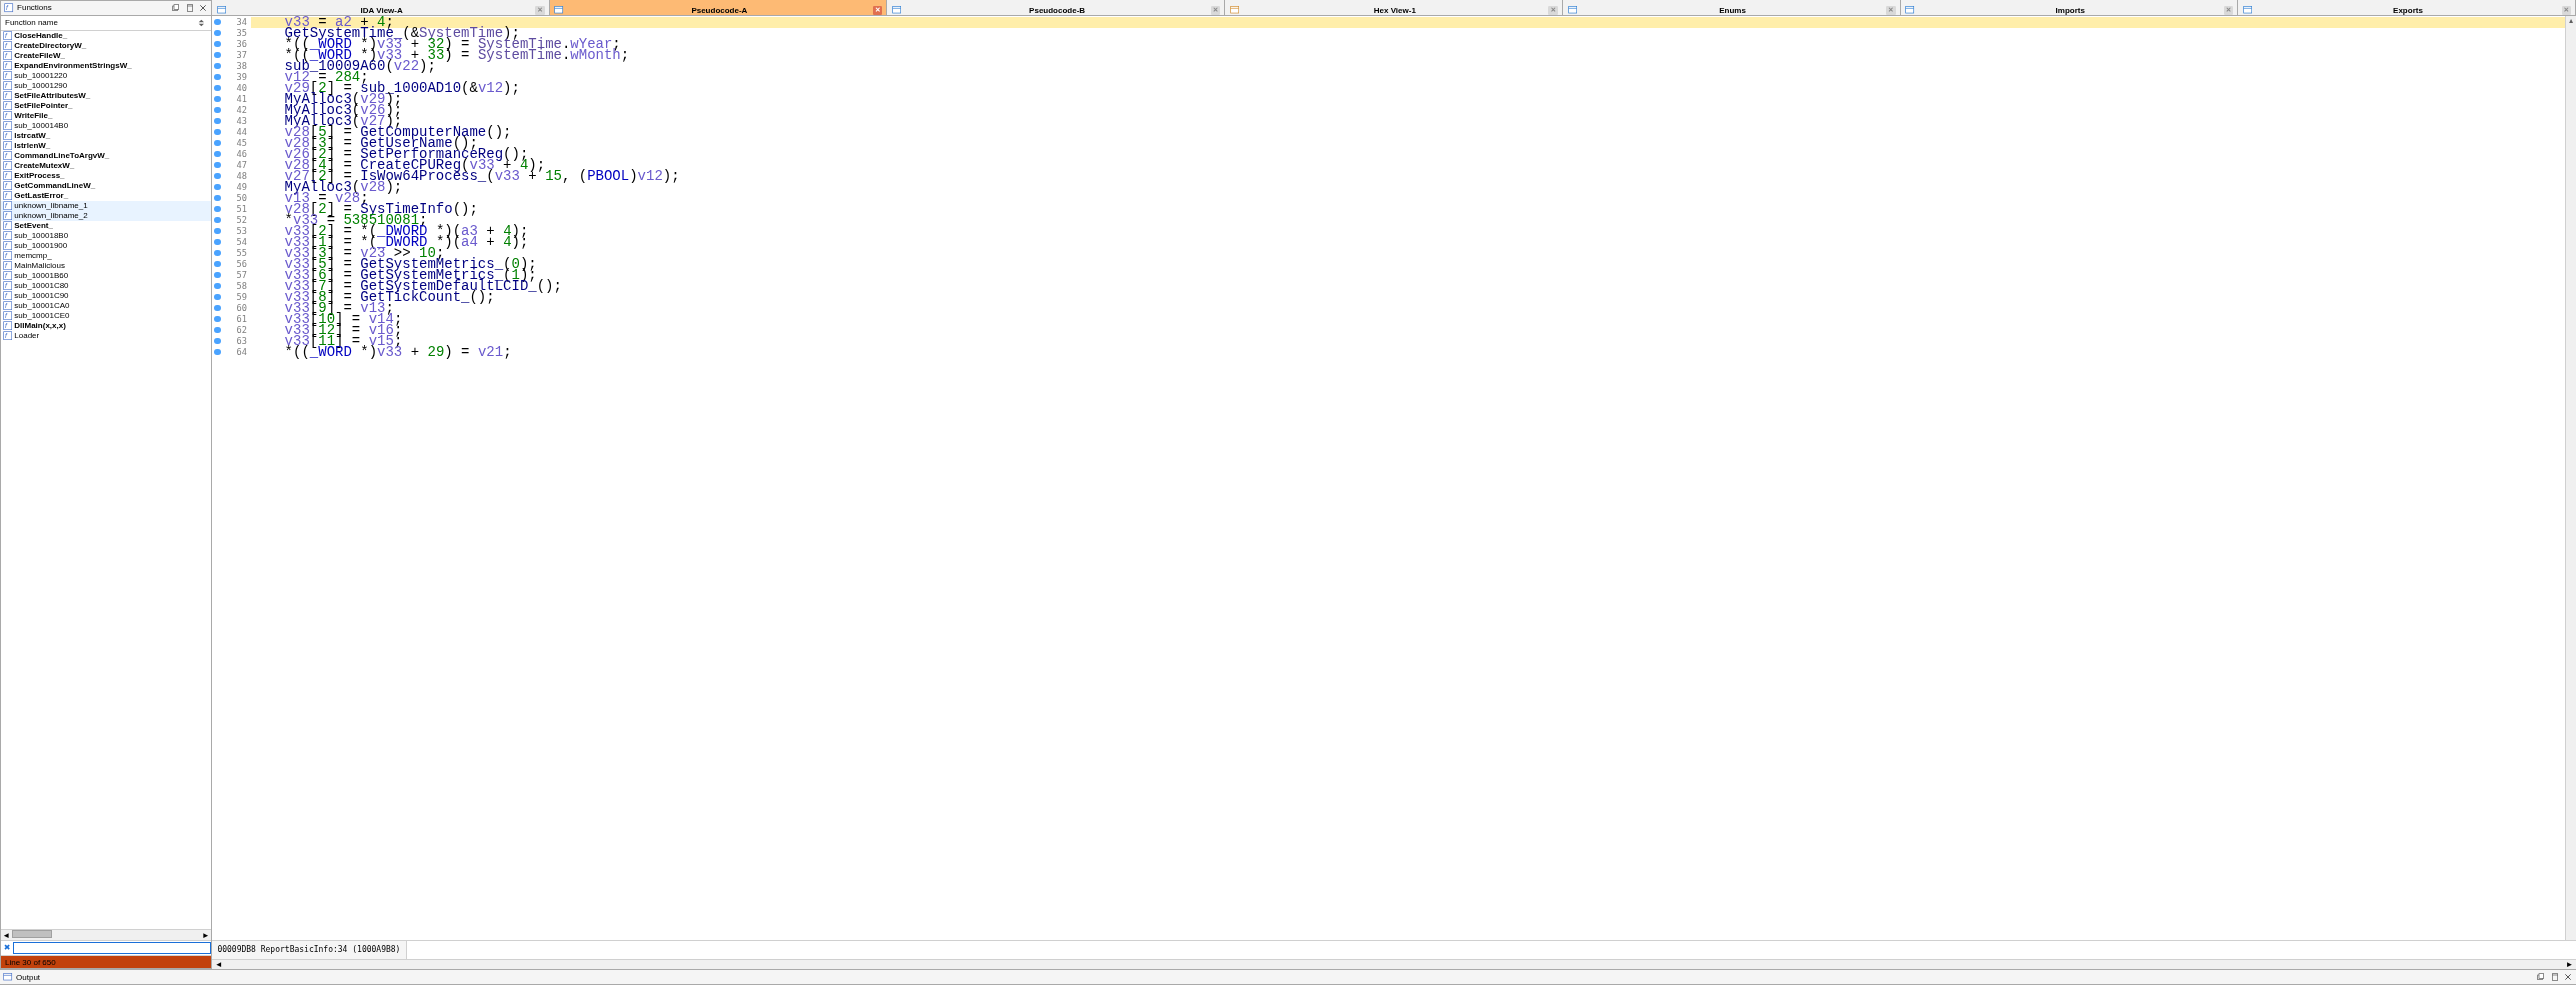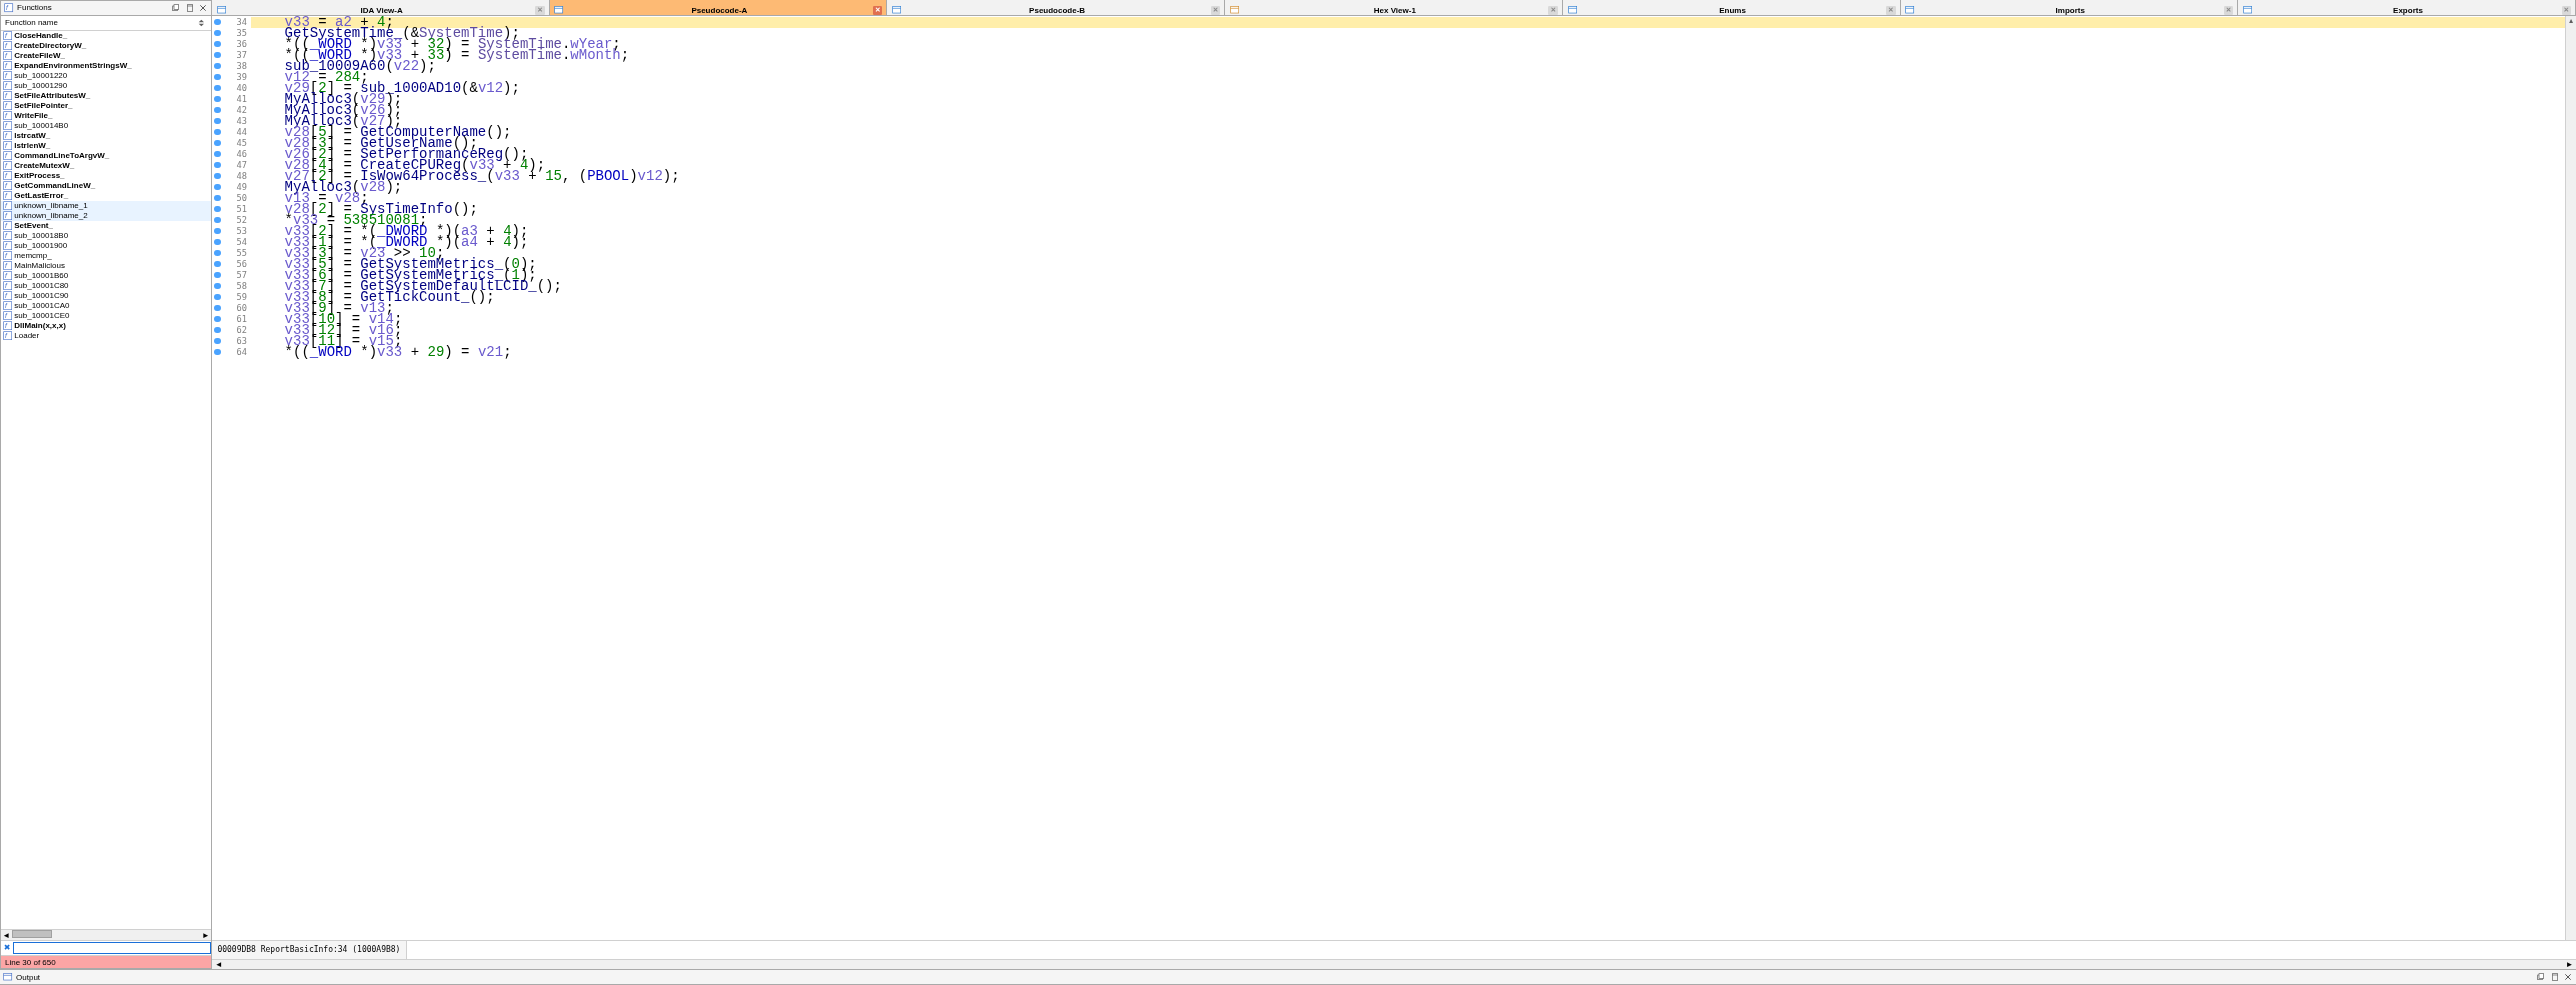--- a/index.html
+++ b/index.html
@@ -23,21 +23,21 @@
   .func-list::-webkit-scrollbar { width: 10.7px; background:#f0f0f0;}
   .func-list::-webkit-scrollbar-thumb { background:#c0c0c0; border:0.7px solid #a0a0a0;}
   .func-row { height: 10px; display: flex; align-items: center; padding: 0 1.3px; white-space: nowrap; cursor:default;}
   .func-row.sel { background: #e8f3ff; }
   .func-row .ficon { width: 10.7px; height:9.4px; margin-right:1.3px; display:inline-flex; align-items:center; justify-content:center;}
   .func-row .bold { font-weight: 600; }
   .hsb { height: 10.7px; background:#f0f0f0; border-top:0.7px solid #d0d0d0; display:flex; align-items:center; justify-content:space-between; padding:0 1.3px;}
   .search-row { height: 14.8px; display:flex; align-items:center; border-top:0.7px solid #d0d0d0;}
   .search-row .close-x { width:12px; text-align:center; color:#1a6fd8; cursor:pointer;}
   .search-row input { flex:1; height:12px; border:0.7px solid #1a6fd8; outline:none; padding:0 1.3px; font: inherit;}
-  .status-row { height:13.4px; padding:0 4px; display:flex; align-items:center; background:#fca5a5; border-top:0.7px solid #d0d0d0;}
+  .status-row { height:13.4px; padding:0 4px; display:flex; align-items:center; background:#c2410c; border-top:0.7px solid #d0d0d0;}
 
   
   .right-side { flex: 1 1 auto; display:flex; flex-direction:column; min-width:0; }
   .tabstrip { height: 16px; display:flex; border-bottom:0.7px solid #a9a9a9; background:#fff;}
   .tab { flex:1; display:flex; align-items:flex-end; border-right:0.7px solid #a9a9a9; padding:0 4px; min-width:0; position:relative; cursor:pointer;font-weight:bold;}
   .tab .ticon { width:10.7px; height:10.7px; margin-right:4px; display:inline-flex; align-items:center; justify-content:center;}
   .tab .tlabel { flex:1; text-align:center; white-space:nowrap; overflow:hidden; text-overflow:ellipsis;}
   .tab .tclose { width:9.4px; height:9.4px; margin-left:2.7px; display:inline-flex; align-items:center; justify-content:center; border-radius:1.3px; font-size:6.7px; line-height:1;}
   .tab.active { background:#fdba74; }
   .tab:not(.active) { background:#f2f2f2;}

